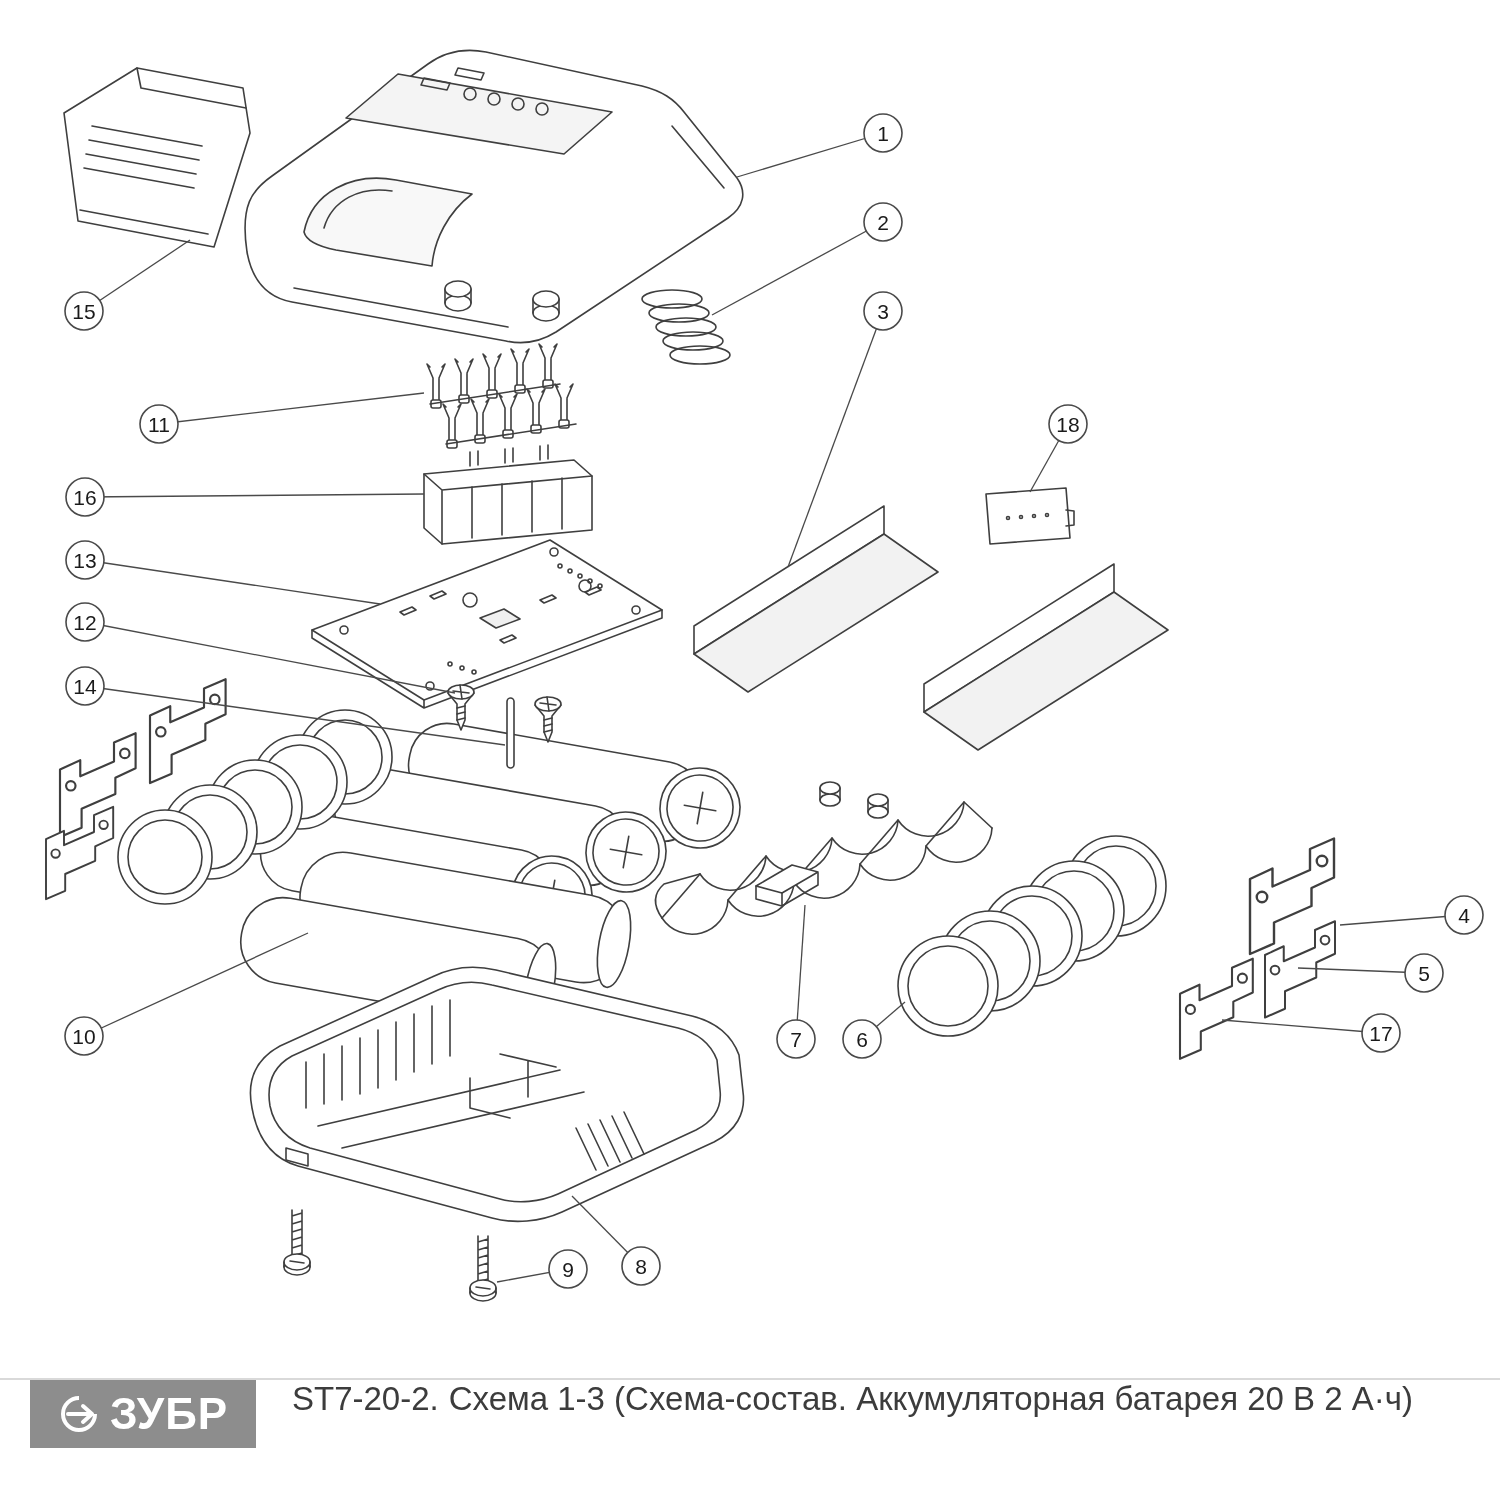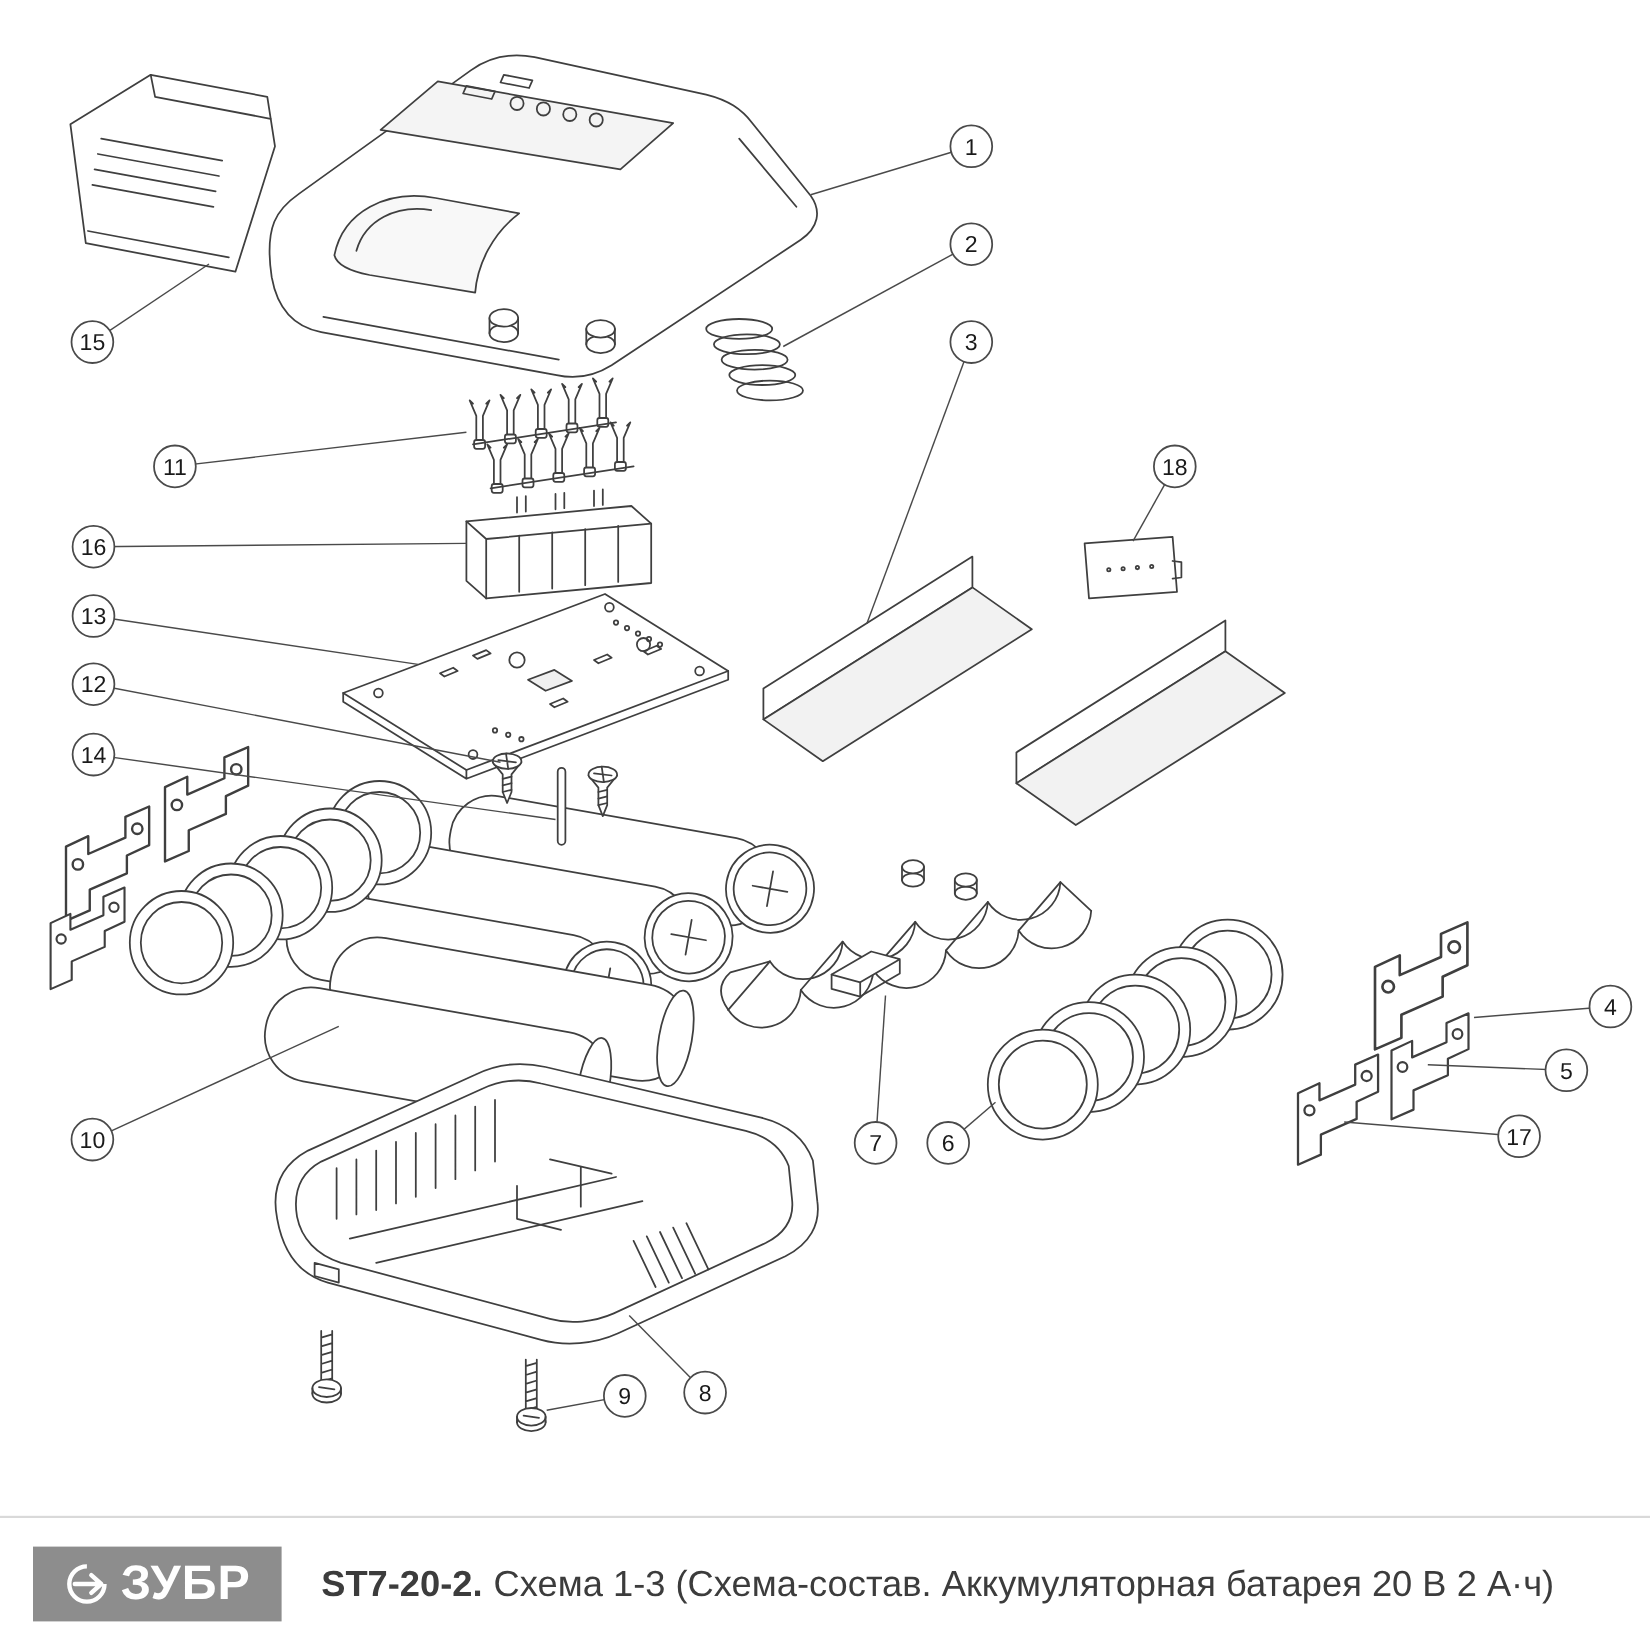--- a/index.html
+++ b/index.html
@@ -3,25 +3,25 @@
 <meta charset="utf-8">
 <style>
   html,body{margin:0;padding:0;}
   body{width:1500px;height:1500px;position:relative;background:#fff;overflow:hidden;
        font-family:"Liberation Sans",sans-serif;}
   #diagram-svg{position:absolute;top:0;left:0;}
   #callouts line{stroke:#4a4a4a;stroke-width:1.3;}
   #callouts circle{fill:#fff;stroke:#4a4a4a;stroke-width:1.6;}
   #callouts text{font-family:"Liberation Sans",sans-serif;font-size:21px;fill:#1a1a1a;text-anchor:middle;}
   .footer{position:absolute;left:0;bottom:0;width:1500px;height:122px;border-top:2px solid #d9d9d9;
-          background:#fff;display:flex;align-items:center;box-sizing:border-box;padding-left:30px;}
+          background:#fff;display:flex;box-sizing:border-box;padding-left:30px;}
   .logo{width:226px;height:68px;background:#8d8d8d;display:flex;align-items:center;justify-content:center;gap:10px;flex:0 0 auto;}
   .logo-text{color:#fff;font-weight:700;font-size:44px;letter-spacing:1px;line-height:1;}
   .caption{margin-left:36px;font-size:33px;color:#3c3c3c;white-space:nowrap;}
-  .model{font-weight:700;margin-right:10px;margin-top:16px;}
+  .model{font-weight:400;margin-right:10px;margin-top:16px;}
 </style>
 </head>
 <body>
 
 <svg id="diagram-svg" width="1500" height="1378" viewBox="0 0 1500 1378" xmlns="http://www.w3.org/2000/svg" xmlns:xlink="http://www.w3.org/1999/xlink">
   <defs>
     <g id="pin">
       <path d="M-3,12 L-3,-14 M3,12 L3,-14 M-3,-14 L-9,-28 M3,-14 L9,-28 M-9,-28 l3,3 M9,-28 l-3,3" fill="none"></path>
       <rect x="-5" y="8" width="10" height="8" rx="2" fill="#fff"></rect>
     </g>

